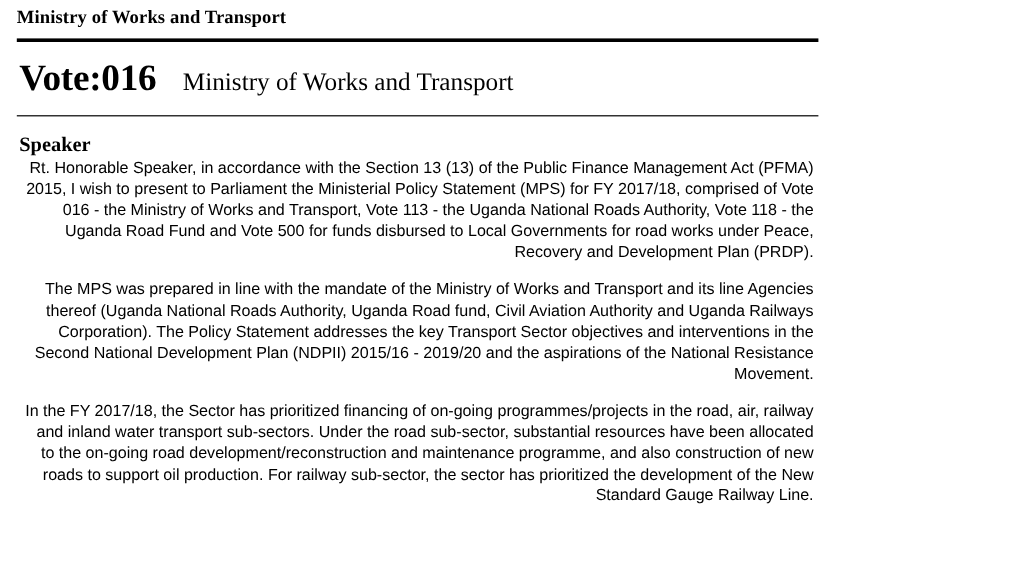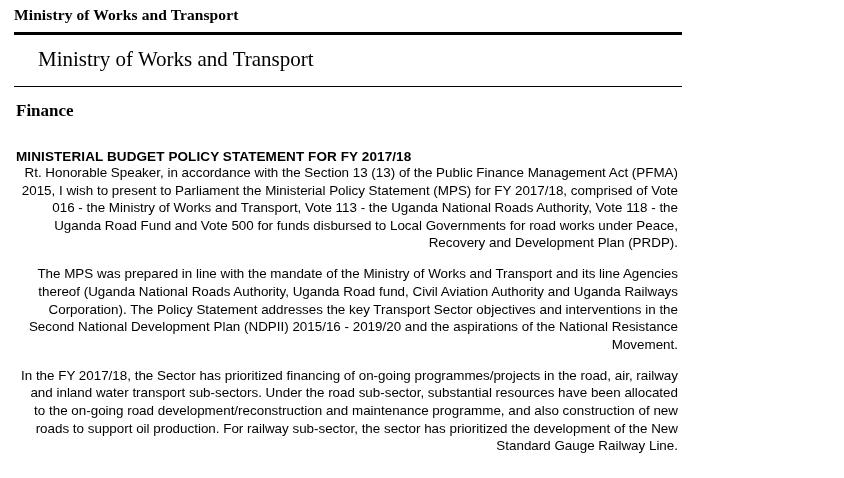--- a/index.html
+++ b/index.html
@@ -103,28 +103,28 @@
 
 <div class="page">
 
   <div class="running-header">
     <div class="left">Ministry of Works and Transport</div>
   </div>
 
   <div class="rule-thick"></div>
 
   <div class="vote-line">
+    <div class="vote-number">Vote:016</div>
     <div class="vote-name">Ministry of Works and Transport</div>
   </div>
 
   <div class="rule-thin"></div>
 
-  <div class="section-heading">Finance</div>
+  <div class="section-heading">Speaker</div>
 
-  <div class="subheading">MINISTERIAL BUDGET POLICY STATEMENT FOR FY 2017/18</div>
 
   <div class="body-copy">
     <p class="para">Rt. Honorable Speaker, in accordance with the Section 13 (13) of the Public Finance Management Act (PFMA) 2015, I wish to present to Parliament the Ministerial Policy Statement (MPS) for FY 2017/18, comprised of Vote 016 - the Ministry of Works and Transport, Vote 113 - the Uganda National Roads Authority, Vote 118 - the Uganda Road Fund and Vote 500 for funds disbursed to Local Governments for road works under Peace, Recovery and Development Plan (PRDP).</p>
     <p class="para">The MPS was prepared in line with the mandate of the Ministry of Works and Transport and its line Agencies thereof (Uganda National Roads Authority, Uganda Road fund, Civil Aviation Authority and Uganda Railways Corporation). The Policy Statement addresses the key Transport Sector objectives and interventions in the Second National Development Plan (NDPII) 2015/16 - 2019/20 and the aspirations of the National Resistance Movement.</p>
     <p class="para">In the FY 2017/18, the Sector has prioritized financing of on-going programmes/projects in the road, air, railway and inland water transport sub-sectors. Under the road sub-sector, substantial resources have been allocated to the on-going road development/reconstruction and maintenance programme, and also construction of new roads to support oil production. For railway sub-sector, the sector has prioritized the development of the New Standard Gauge Railway Line.</p>
   </div>
 
 </div>
 
 </body></html>

